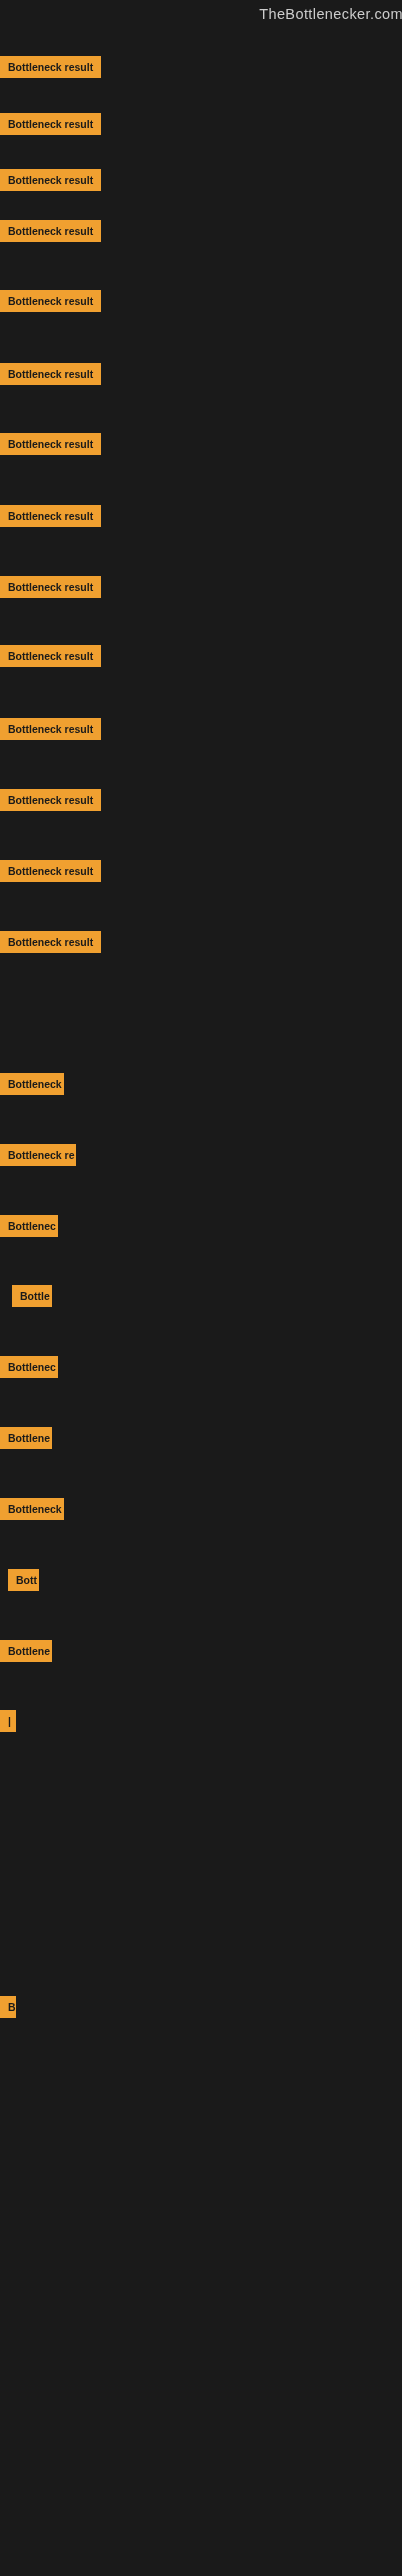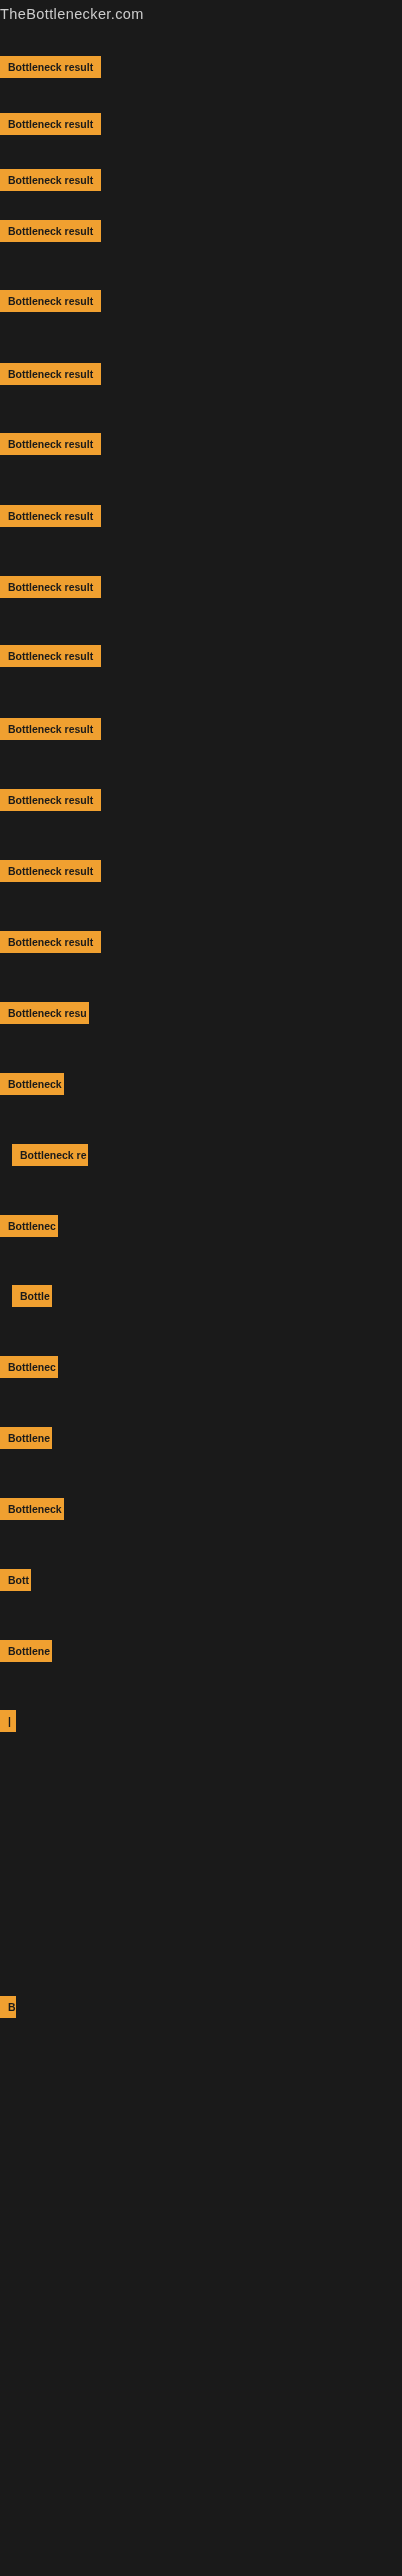--- a/index.html
+++ b/index.html
@@ -10,21 +10,21 @@
 
     body {
       width: 403px;
       min-height: 2576px;
       background-color: #1a1a1a;
       font-family: Arial, sans-serif;
       position: relative;
     }
 
     .site-title {
-      text-align: left;
+      text-align: right;
       color: #cccccc;
       font-size: 14.5px;
       padding: 6.4px 0 9.7px 0;
       letter-spacing: 0.4px;
     }
   </style>
 </head>
 <body>
 
 <div class="site-title">TheBottlenecker.com</div>
@@ -65,45 +65,42 @@
     </div>
     <div style="position: absolute; top: 757px; left: 0px; width: 100%; display: flex; align-items: center;">
       <span style="background-color: rgb(240, 160, 48); color: rgb(26, 26, 26); font-size: 10.5px; font-weight: bold; padding: 4.8px 8px; white-space: nowrap; overflow: hidden; display: inline-block; max-width: 105px;">Bottleneck result</span>
     </div>
     <div style="position: absolute; top: 828px; left: 0px; width: 100%; display: flex; align-items: center;">
       <span style="background-color: rgb(240, 160, 48); color: rgb(26, 26, 26); font-size: 10.5px; font-weight: bold; padding: 4.8px 8px; white-space: nowrap; overflow: hidden; display: inline-block; max-width: 105px;">Bottleneck result</span>
     </div>
     <div style="position: absolute; top: 899px; left: 0px; width: 100%; display: flex; align-items: center;">
       <span style="background-color: rgb(240, 160, 48); color: rgb(26, 26, 26); font-size: 10.5px; font-weight: bold; padding: 4.8px 8px; white-space: nowrap; overflow: hidden; display: inline-block; max-width: 105px;">Bottleneck result</span>
     </div>
-    <div style="position: absolute; top: 970px; left: 0px; width: 100%; display: flex; align-items: center;">
-      <span style="background-color: rgb(240, 160, 48); color: rgb(26, 26, 26); font-size: 10.5px; font-weight: bold; padding: 4.8px 8px; white-space: nowrap; overflow: hidden; display: inline-block; max-width: 89px;">Bottleneck resu</span>
-    </div>
     <div style="position: absolute; top: 1041px; left: 0px; width: 100%; display: flex; align-items: center;">
       <span style="background-color: rgb(240, 160, 48); color: rgb(26, 26, 26); font-size: 10.5px; font-weight: bold; padding: 4.8px 8px; white-space: nowrap; overflow: hidden; display: inline-block; max-width: 64px;">Bottleneck</span>
     </div>
-    <div style="position: absolute; top: 1112px; left: 12px; width: 100%; display: flex; align-items: center;">
+    <div style="position: absolute; top: 1112px; left: 0px; width: 100%; display: flex; align-items: center;">
       <span style="background-color: rgb(240, 160, 48); color: rgb(26, 26, 26); font-size: 10.5px; font-weight: bold; padding: 4.8px 8px; white-space: nowrap; overflow: hidden; display: inline-block; max-width: 76px;">Bottleneck re</span>
     </div>
     <div style="position: absolute; top: 1183px; left: 0px; width: 100%; display: flex; align-items: center;">
       <span style="background-color: rgb(240, 160, 48); color: rgb(26, 26, 26); font-size: 10.5px; font-weight: bold; padding: 4.8px 8px; white-space: nowrap; overflow: hidden; display: inline-block; max-width: 58px;">Bottlenec</span>
     </div>
     <div style="position: absolute; top: 1253px; left: 0px; width: 100%; display: flex; align-items: center; margin-left: 12px;">
       <span style="background-color: rgb(240, 160, 48); color: rgb(26, 26, 26); font-size: 10.5px; font-weight: bold; padding: 4.8px 8px; white-space: nowrap; overflow: hidden; display: inline-block; max-width: 40px;">Bottle</span>
     </div>
     <div style="position: absolute; top: 1324px; left: 0px; width: 100%; display: flex; align-items: center;">
       <span style="background-color: rgb(240, 160, 48); color: rgb(26, 26, 26); font-size: 10.5px; font-weight: bold; padding: 4.8px 8px; white-space: nowrap; overflow: hidden; display: inline-block; max-width: 58px;">Bottlenec</span>
     </div>
     <div style="position: absolute; top: 1395px; left: 0px; width: 100%; display: flex; align-items: center;">
       <span style="background-color: rgb(240, 160, 48); color: rgb(26, 26, 26); font-size: 10.5px; font-weight: bold; padding: 4.8px 8px; white-space: nowrap; overflow: hidden; display: inline-block; max-width: 52px;">Bottlene</span>
     </div>
     <div style="position: absolute; top: 1466px; left: 0px; width: 100%; display: flex; align-items: center;">
       <span style="background-color: rgb(240, 160, 48); color: rgb(26, 26, 26); font-size: 10.5px; font-weight: bold; padding: 4.8px 8px; white-space: nowrap; overflow: hidden; display: inline-block; max-width: 64px;">Bottleneck</span>
     </div>
-    <div style="position: absolute; top: 1537px; left: 0px; width: 100%; display: flex; align-items: center;">
+    <div style="position: absolute; top: 1537px; left: 8px; width: 100%; display: flex; align-items: center;">
       <span style="background-color: rgb(240, 160, 48); color: rgb(26, 26, 26); font-size: 10.5px; font-weight: bold; padding: 4.8px 8px; white-space: nowrap; overflow: hidden; display: inline-block; max-width: 31px;">Bott</span>
     </div>
     <div style="position: absolute; top: 1608px; left: 0px; width: 100%; display: flex; align-items: center;">
       <span style="background-color: rgb(240, 160, 48); color: rgb(26, 26, 26); font-size: 10.5px; font-weight: bold; padding: 4.8px 8px; white-space: nowrap; overflow: hidden; display: inline-block; max-width: 52px;">Bottlene</span>
     </div>
     <div style="position: absolute; top: 1678px; left: 0px; width: 100%; display: flex; align-items: center;">
       <span style="background-color: rgb(240, 160, 48); color: rgb(26, 26, 26); font-size: 10.5px; font-weight: bold; padding: 4.8px 8px; white-space: nowrap; overflow: hidden; display: inline-block; max-width: 8px;">|</span>
     </div>
     <div style="position: absolute; top: 1964px; left: 0px; width: 100%; display: flex; align-items: center;">
       <span style="background-color: rgb(240, 160, 48); color: rgb(26, 26, 26); font-size: 10.5px; font-weight: bold; padding: 4.8px 8px; white-space: nowrap; overflow: hidden; display: inline-block; max-width: 11.3px;">B</span>

